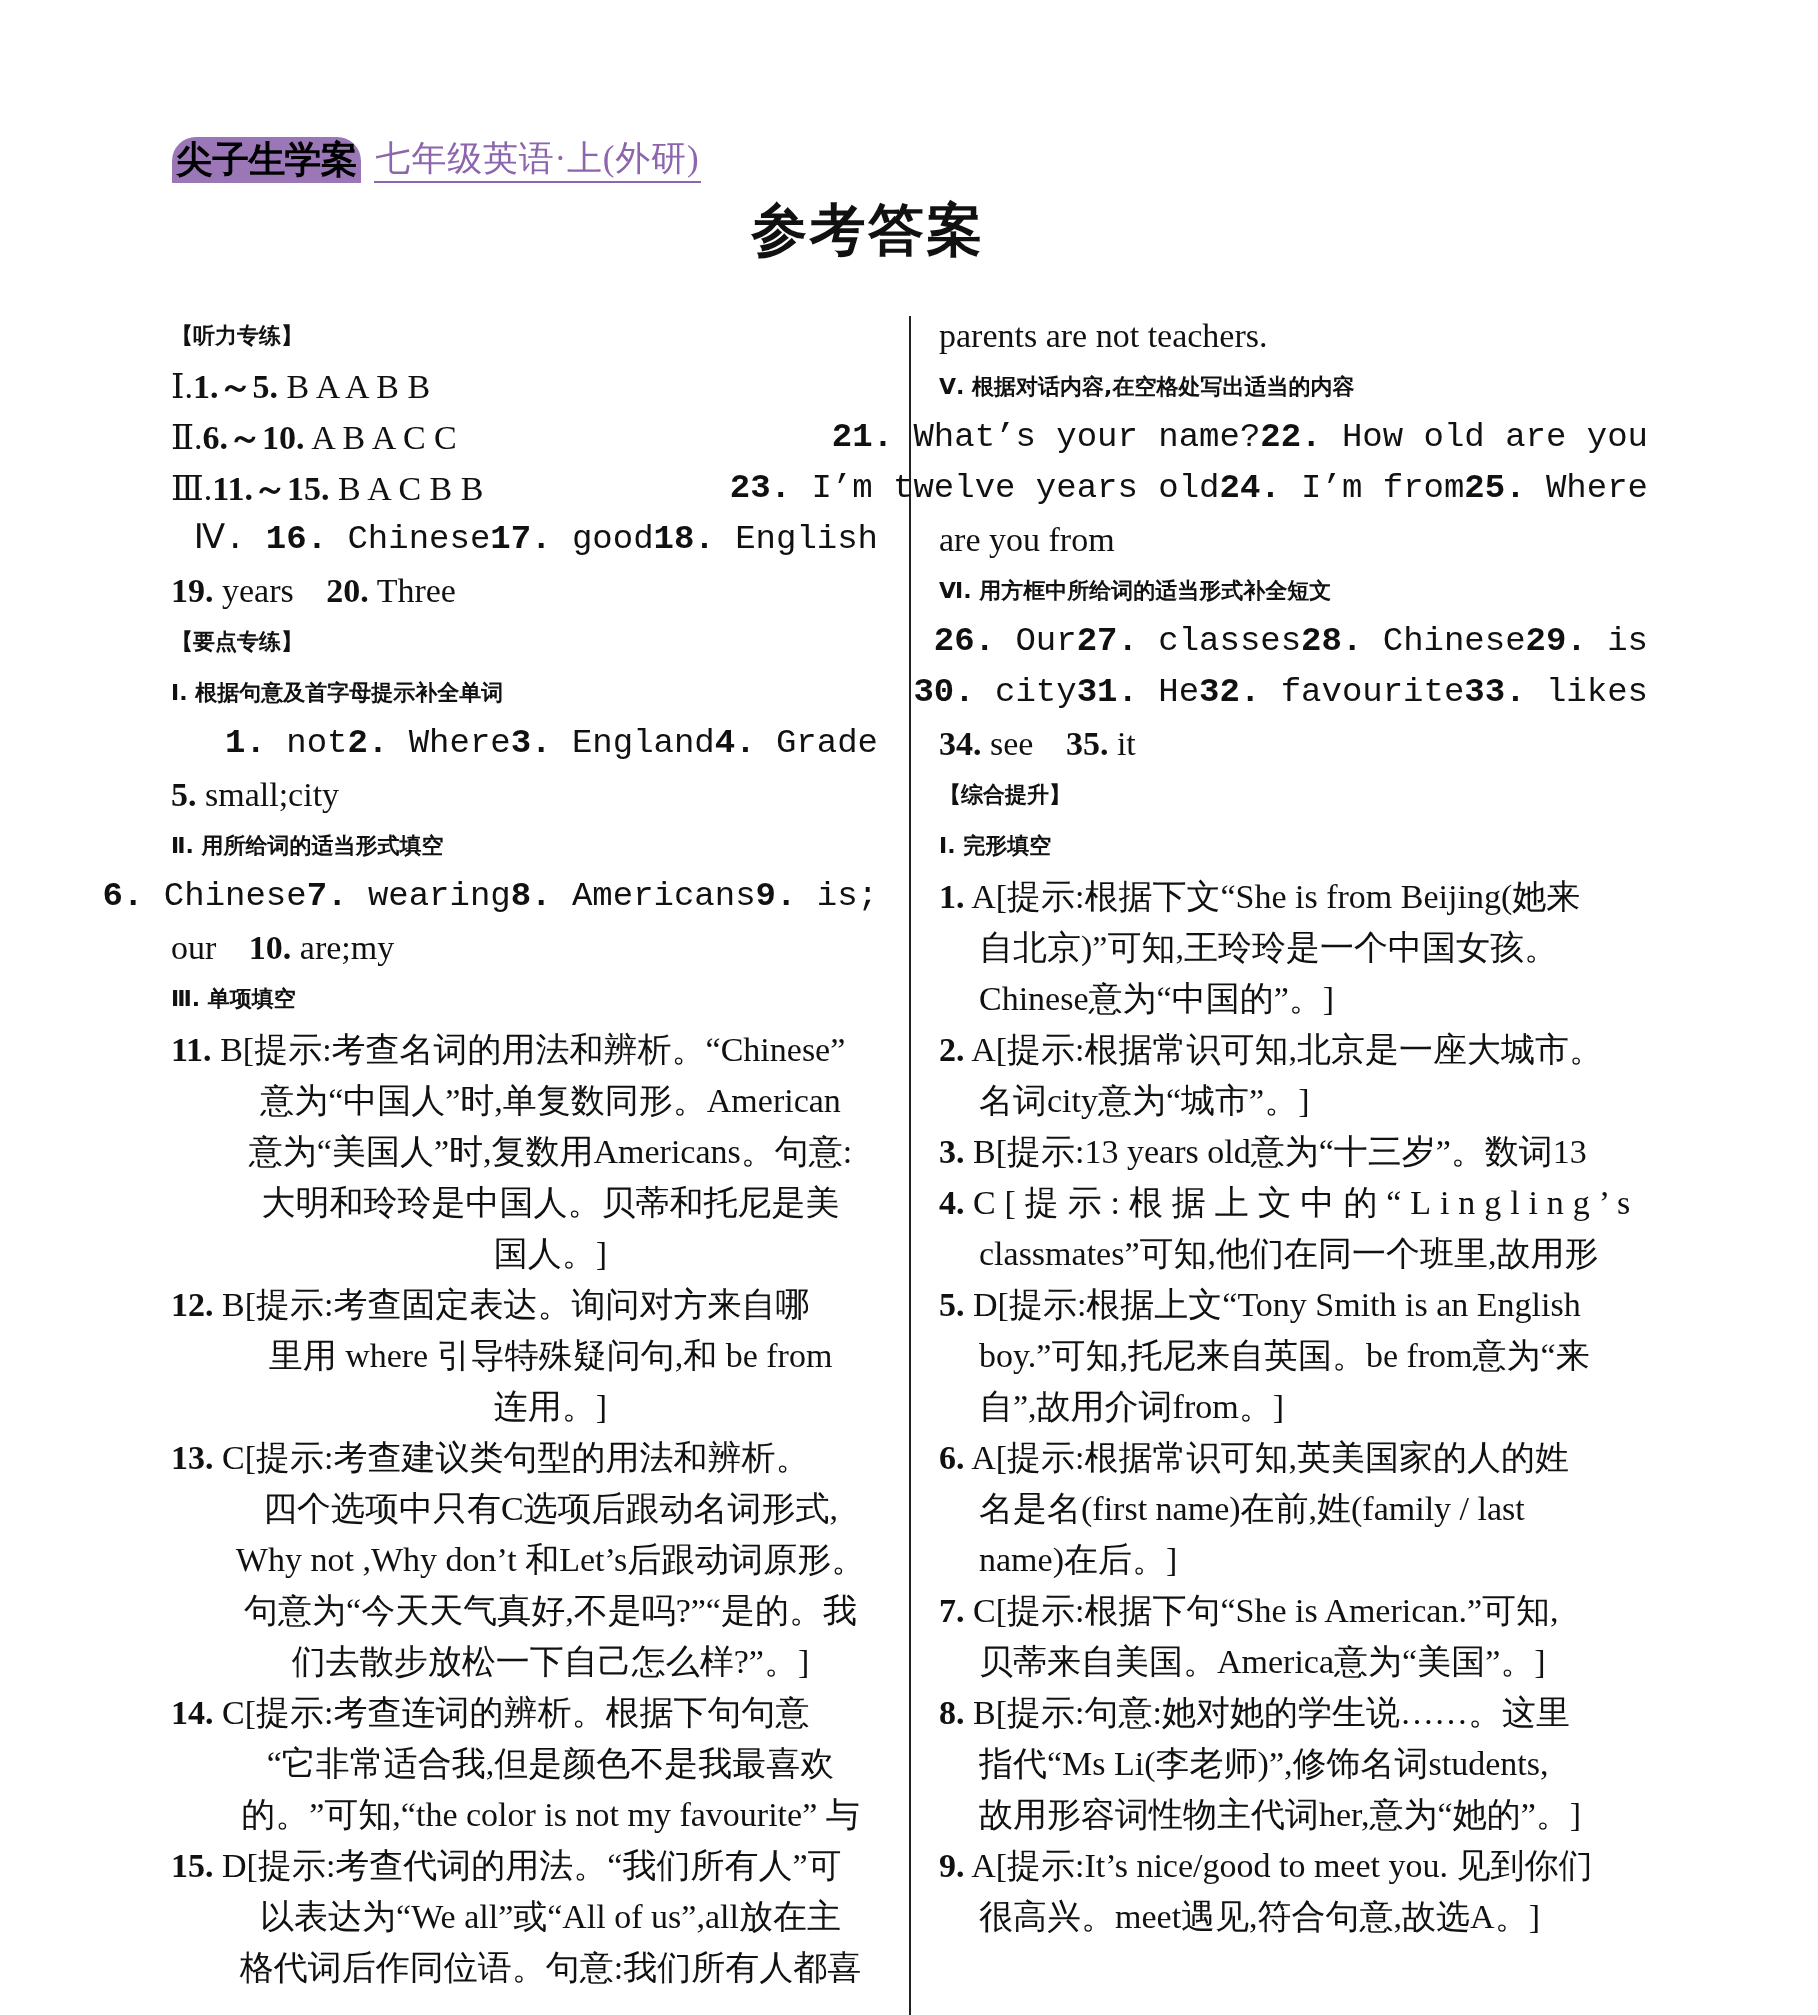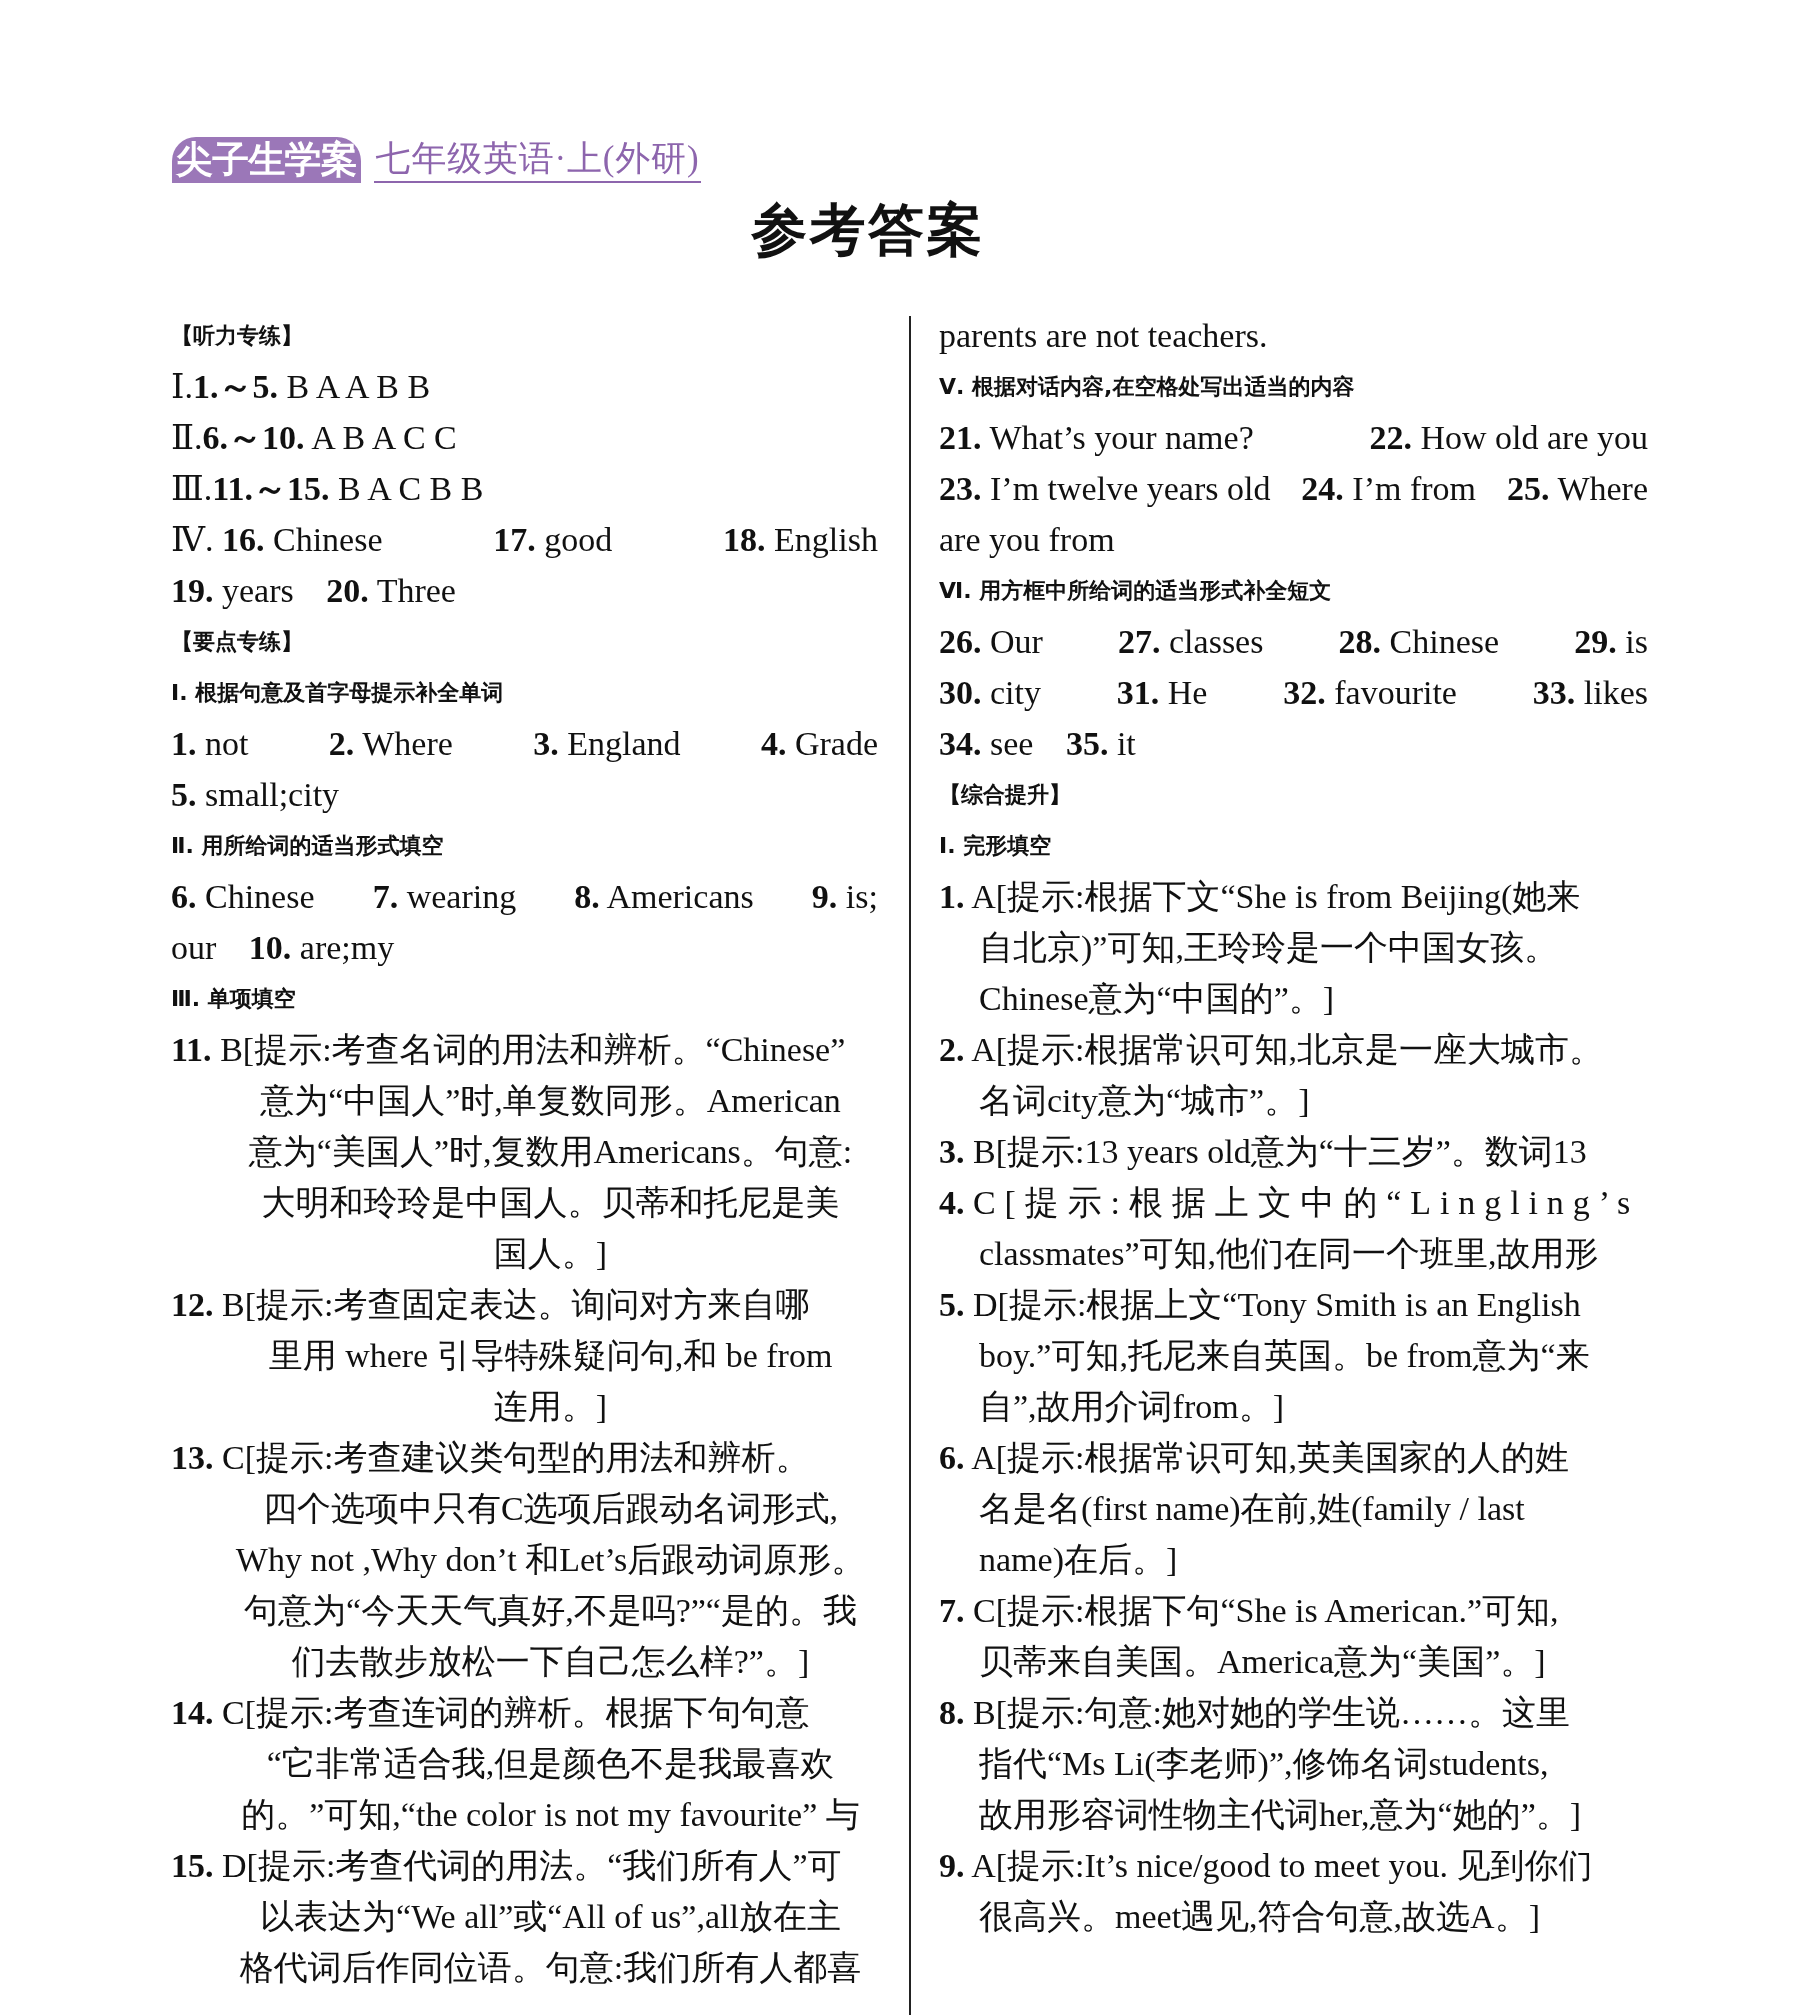--- a/index.html
+++ b/index.html
@@ -1,32 +1,32 @@
 <!DOCTYPE html>
 <html style="font-size:6.4px"><head>
 <meta charset="utf-8">
 <style>
   html, body { margin: 0; padding: 0; background: #ffffff; }
   body { width: 1818px; height: 2532px; position: relative; overflow: hidden;
          font-family: "Liberation Serif", "DejaVu Serif", serif; color: #111; }
   .hdr { position: absolute; left: 172px; top: 135px; height: 48px; display: flex; align-items: flex-end; }
-  .badge { background: #9b77b8; color: #ffffff; font-family: "DejaVu Sans", "Liberation Sans", sans-serif;
+  .badge { background: #9b77b8; color: #000000; font-family: "DejaVu Sans", "Liberation Sans", sans-serif;
            font-weight: bold; font-size: 37px; line-height: 45px; padding: 0 4px 0.8px 4px;
            border-radius: 24px 24px 0 0; letter-spacing: -0.8px; }
   .subt { color: #8d65ad; font-size: 35px; line-height: 40px; margin-left: 13px;
           border-bottom: 2px solid #8d65ad; padding: 0 1.6px 2.4px 1.6px; letter-spacing: 0.8px; }
   .title { position: absolute; left: 0; width: 1736px; top: 193px; text-align: center;
            font-family: "DejaVu Sans", "Liberation Sans", sans-serif; font-weight: bold; font-size: 56px;
            letter-spacing: 2.4px; }
   .divider { position: absolute; left: 909px; top: 316px; width: 2px; height: 2017px; background: #222; }
   .col { position: absolute; top: 310px; }
   .col.left { left: 171px; width: 707px; }
   .col.right { left: 939px; width: 709px; }
   .ln { height: 51px; line-height: 51px; font-size: 34px; white-space: nowrap; position: relative; }
-  .ln.j { display: flex; justify-content: space-between; }
+  .ln.j { display: flex; justify-content: flex-end; font-family: Liberation Mono, monospace; }
   .ln.ind { padding-left: 52px; text-align: center; }
   .ln.ind2 { padding-left: 40px; }
   .sec { font-family: "DejaVu Sans", "Liberation Sans", sans-serif; font-weight: bold; font-size: 22px; }
   b.n { font-weight: bold; }
   .gap { display: inline-block; width: 24px; }
 </style>
 </head>
 <body>
 
 <div class="hdr">

